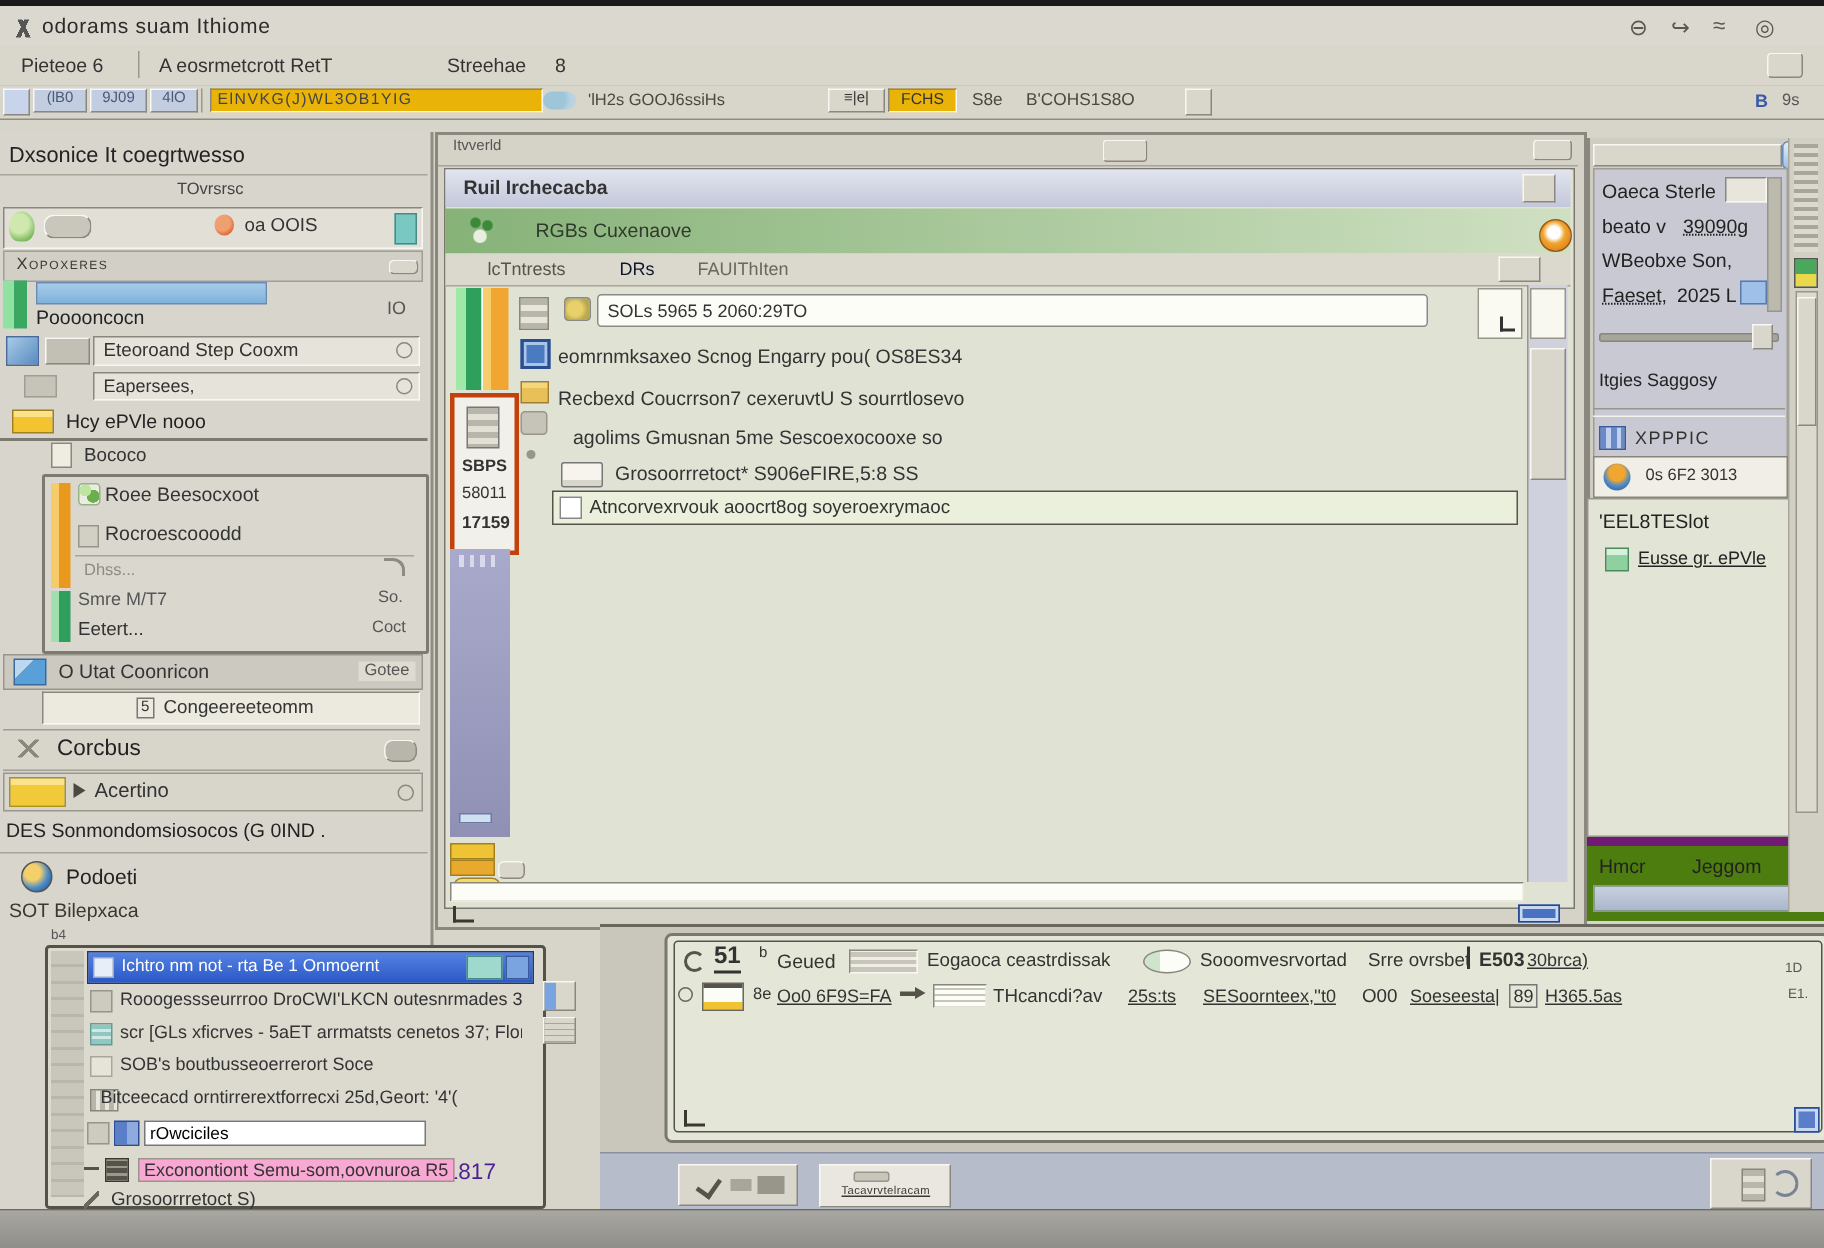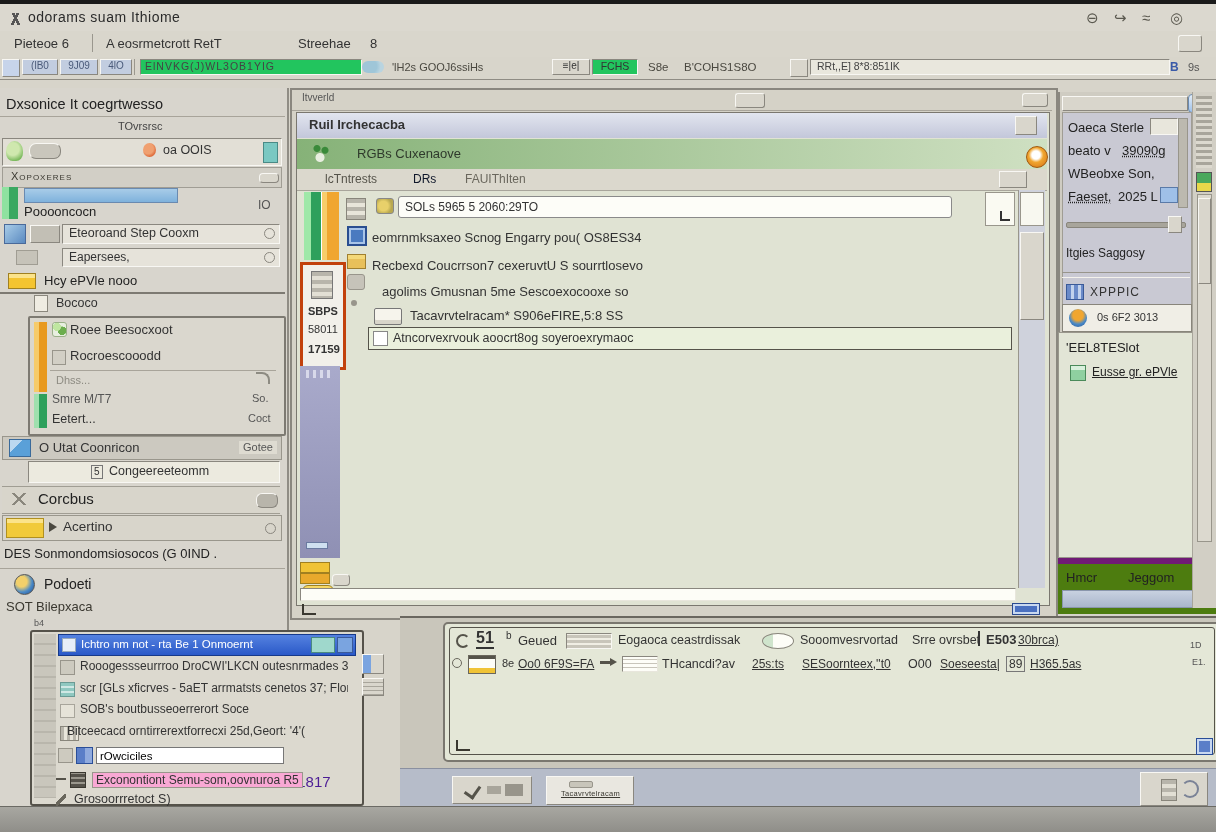--- a/index.html
+++ b/index.html
@@ -1,21 +1,21 @@
 <!DOCTYPE html>
 <html><head>
 <meta charset="utf-8">
 <style>
   html,body{margin:0;padding:0}
   body{width:1216px;height:832px;position:relative;overflow:hidden;
        background:#d7d4ca;font-family:"Liberation Sans",sans-serif;color:#333}
   .p{position:absolute}
   .tx{position:absolute;white-space:nowrap;color:#333;font-size:12.5px;line-height:1.2}
   .raised{background:#d9d6cc;border:1px solid;border-color:#f8f7f3 #8a877f #8a877f #f8f7f3}
-  .sunken{background:#22c55e;border:1px solid;border-color:#8a877f #f8f7f3 #f8f7f3 #8a877f}
+  .sunken{background:#eab308;border:1px solid;border-color:#8a877f #f8f7f3 #f8f7f3 #8a877f}
   .white-sunken{background:#fdfdf7;border:1px solid;border-color:#8a877f #e8e6dc #e8e6dc #8a877f}
   .u{text-decoration:underline}
   .b{font-weight:bold}
   .frame{border:2px solid #8a877f}
   .hline{position:absolute;height:1px;background:#a8a49a}
   .glyph{position:absolute;color:#5a584f;font-size:15px}
   .circle-outline{position:absolute;width:9px;height:9px;border:1px solid #8a877f;border-radius:50%}
   .mini{font-size:9px;color:#555}
 </style>
 </head>
@@ -47,21 +47,20 @@
   <span class="p" style="left:134px;top:2px;width:1px;height:16px;background:#9a978e"></span>
   <span class="p sunken tx" style="left:140px;top:2px;width:216px;height:14px;font-size:10.5px;letter-spacing:1px;padding-left:4px;color:#444">ElNVKG(J)WL3OB1YIG</span>
   <span class="p" style="left:362px;top:4px;width:22px;height:12px;border-radius:8px;background:radial-gradient(circle at 35% 45%,#9fc6d8 0 45%,#b9d4e0 70%)"></span>
   <span class="tx" style="left:392px;top:4px;font-size:11px;color:#4a4840">'lH2s GOOJ6ssiHs</span>
   <span class="p raised tx" style="left:552px;top:2px;width:36px;height:14px;font-size:10px;text-align:center">≡|e|</span>
   <span class="p sunken tx" style="left:592px;top:2px;width:44px;height:14px;font-size:10.5px;text-align:center">FCHS</span>
   <span class="tx" style="left:648px;top:4px;font-size:11.5px;color:#4a4840">S8e</span>
   <span class="tx" style="left:684px;top:4px;font-size:11.5px;color:#4a4840">B'COHS1S8O</span>
   <span class="p raised" style="left:616px;top:2px;width:0;height:0;border:none"></span>
   <span class="p raised" style="left:790px;top:2px;width:16px;height:16px"></span>
-  <span class="p sunken tx" style="left:810px;top:2px;width:352px;height:14px;font-size:10.5px;padding-left:6px;background:#e9e7dd;color:#444">RRt,,E] 8*8:851IK</span>
   <span class="tx b" style="left:1170px;top:3px;font-size:12px;color:#3a5aa8">B</span>
   <span class="tx" style="left:1188px;top:4px;font-size:11px;color:#555">9s</span>
 </div>
 
 <div class="p" style="left:0;top:88px;width:287px;height:718px;background:#d8d5cd;border-right:2px solid #908d85">
 </div>
 <span class="tx" style="left:6px;top:96px;font-size:14.5px;color:#222">Dxsonice It coegrtwesso</span>
 <div class="hline" style="left:0;top:116px;width:285px"></div>
 <span class="tx" style="left:118px;top:120px;font-size:11px;color:#444">TOvrsrsc</span>
 
@@ -230,21 +229,21 @@
 
 <span class="p" style="left:376px;top:198px;width:16px;height:14px;background:radial-gradient(circle at 40% 50%,#e8d06a 0 40%,#b8a850 70%);border:1px solid #888;border-radius:3px"></span>
 <input class="p" style="left: 398px; top: 196px; width: 540px; height: 16px; border: 1px solid rgb(138, 138, 138); border-radius: 3px; background: rgb(253, 253, 248); font-family: &quot;Liberation Sans&quot;, sans-serif; font-size: 12px; padding: 2px 6px; color: rgb(51, 51, 51);" value="SOLs 5965 5 2060:29TO">
 <div class="p" style="left:985px;top:192px;width:28px;height:32px;background:#fafaf2;border:1px solid #99968c">
   <span class="p" style="left:14px;top:18px;width:8px;height:8px;border-left:2px solid #333;border-bottom:2px solid #333"></span>
 </div>
 <span class="tx" style="left:372px;top:230px;font-size:13px">eomrnmksaxeo Scnog Engarry pou( OS8ES34</span>
 <span class="tx" style="left:372px;top:258px;font-size:13px">Recbexd Coucrrson7 cexeruvtU S sourrtlosevo</span>
 <span class="tx" style="left:382px;top:284px;font-size:13px">agolims Gmusnan 5me Sescoexocooxe so</span>
 <span class="p" style="left:374px;top:308px;width:26px;height:15px;background:#f6f4ec;border:1px solid #777;box-shadow:inset 0 -4px 0 #d8d5ca;border-radius:2px"></span>
-<span class="tx" style="left:410px;top:308px;font-size:13px">Tacavrvtelracam* S906eFIRE,5:8 SS</span>
+<span class="tx" style="left:410px;top:308px;font-size:13px">Grosoorrretoct* S906eFIRE,5:8 SS</span>
 <div class="p" style="left:368px;top:327px;width:642px;height:21px;background:#eaf0dc;border:1px solid #55534a">
   <span class="p" style="left:4px;top:3px;width:13px;height:13px;background:#fff;border:1px solid #888"></span>
   <span class="tx" style="left:24px;top:3px;font-size:12.5px">Atncorvexrvouk aoocrt8og soyeroexrymaoc</span>
 </div>
 <div class="p white-sunken" style="left:300px;top:588px;width:714px;height:11px"></div>
 
 <div class="p" style="left:1018px;top:190px;width:26px;height:398px;background:#cfd2dc;border-left:1px solid #99968c"></div>
 <div class="p" style="left:1020px;top:192px;width:22px;height:32px;background:#f8f8f0;border:1px solid #99968c"></div>
 <div class="p raised" style="left:1020px;top:232px;width:22px;height:86px"></div>
 <span class="p" style="left:1026px;top:146px;width:20px;height:20px;border-radius:50%;background:radial-gradient(circle at 45% 40%,#fff 0 25%,#f0a630 45%,#d87818 90%);border:1px solid #a05a10"></span>

